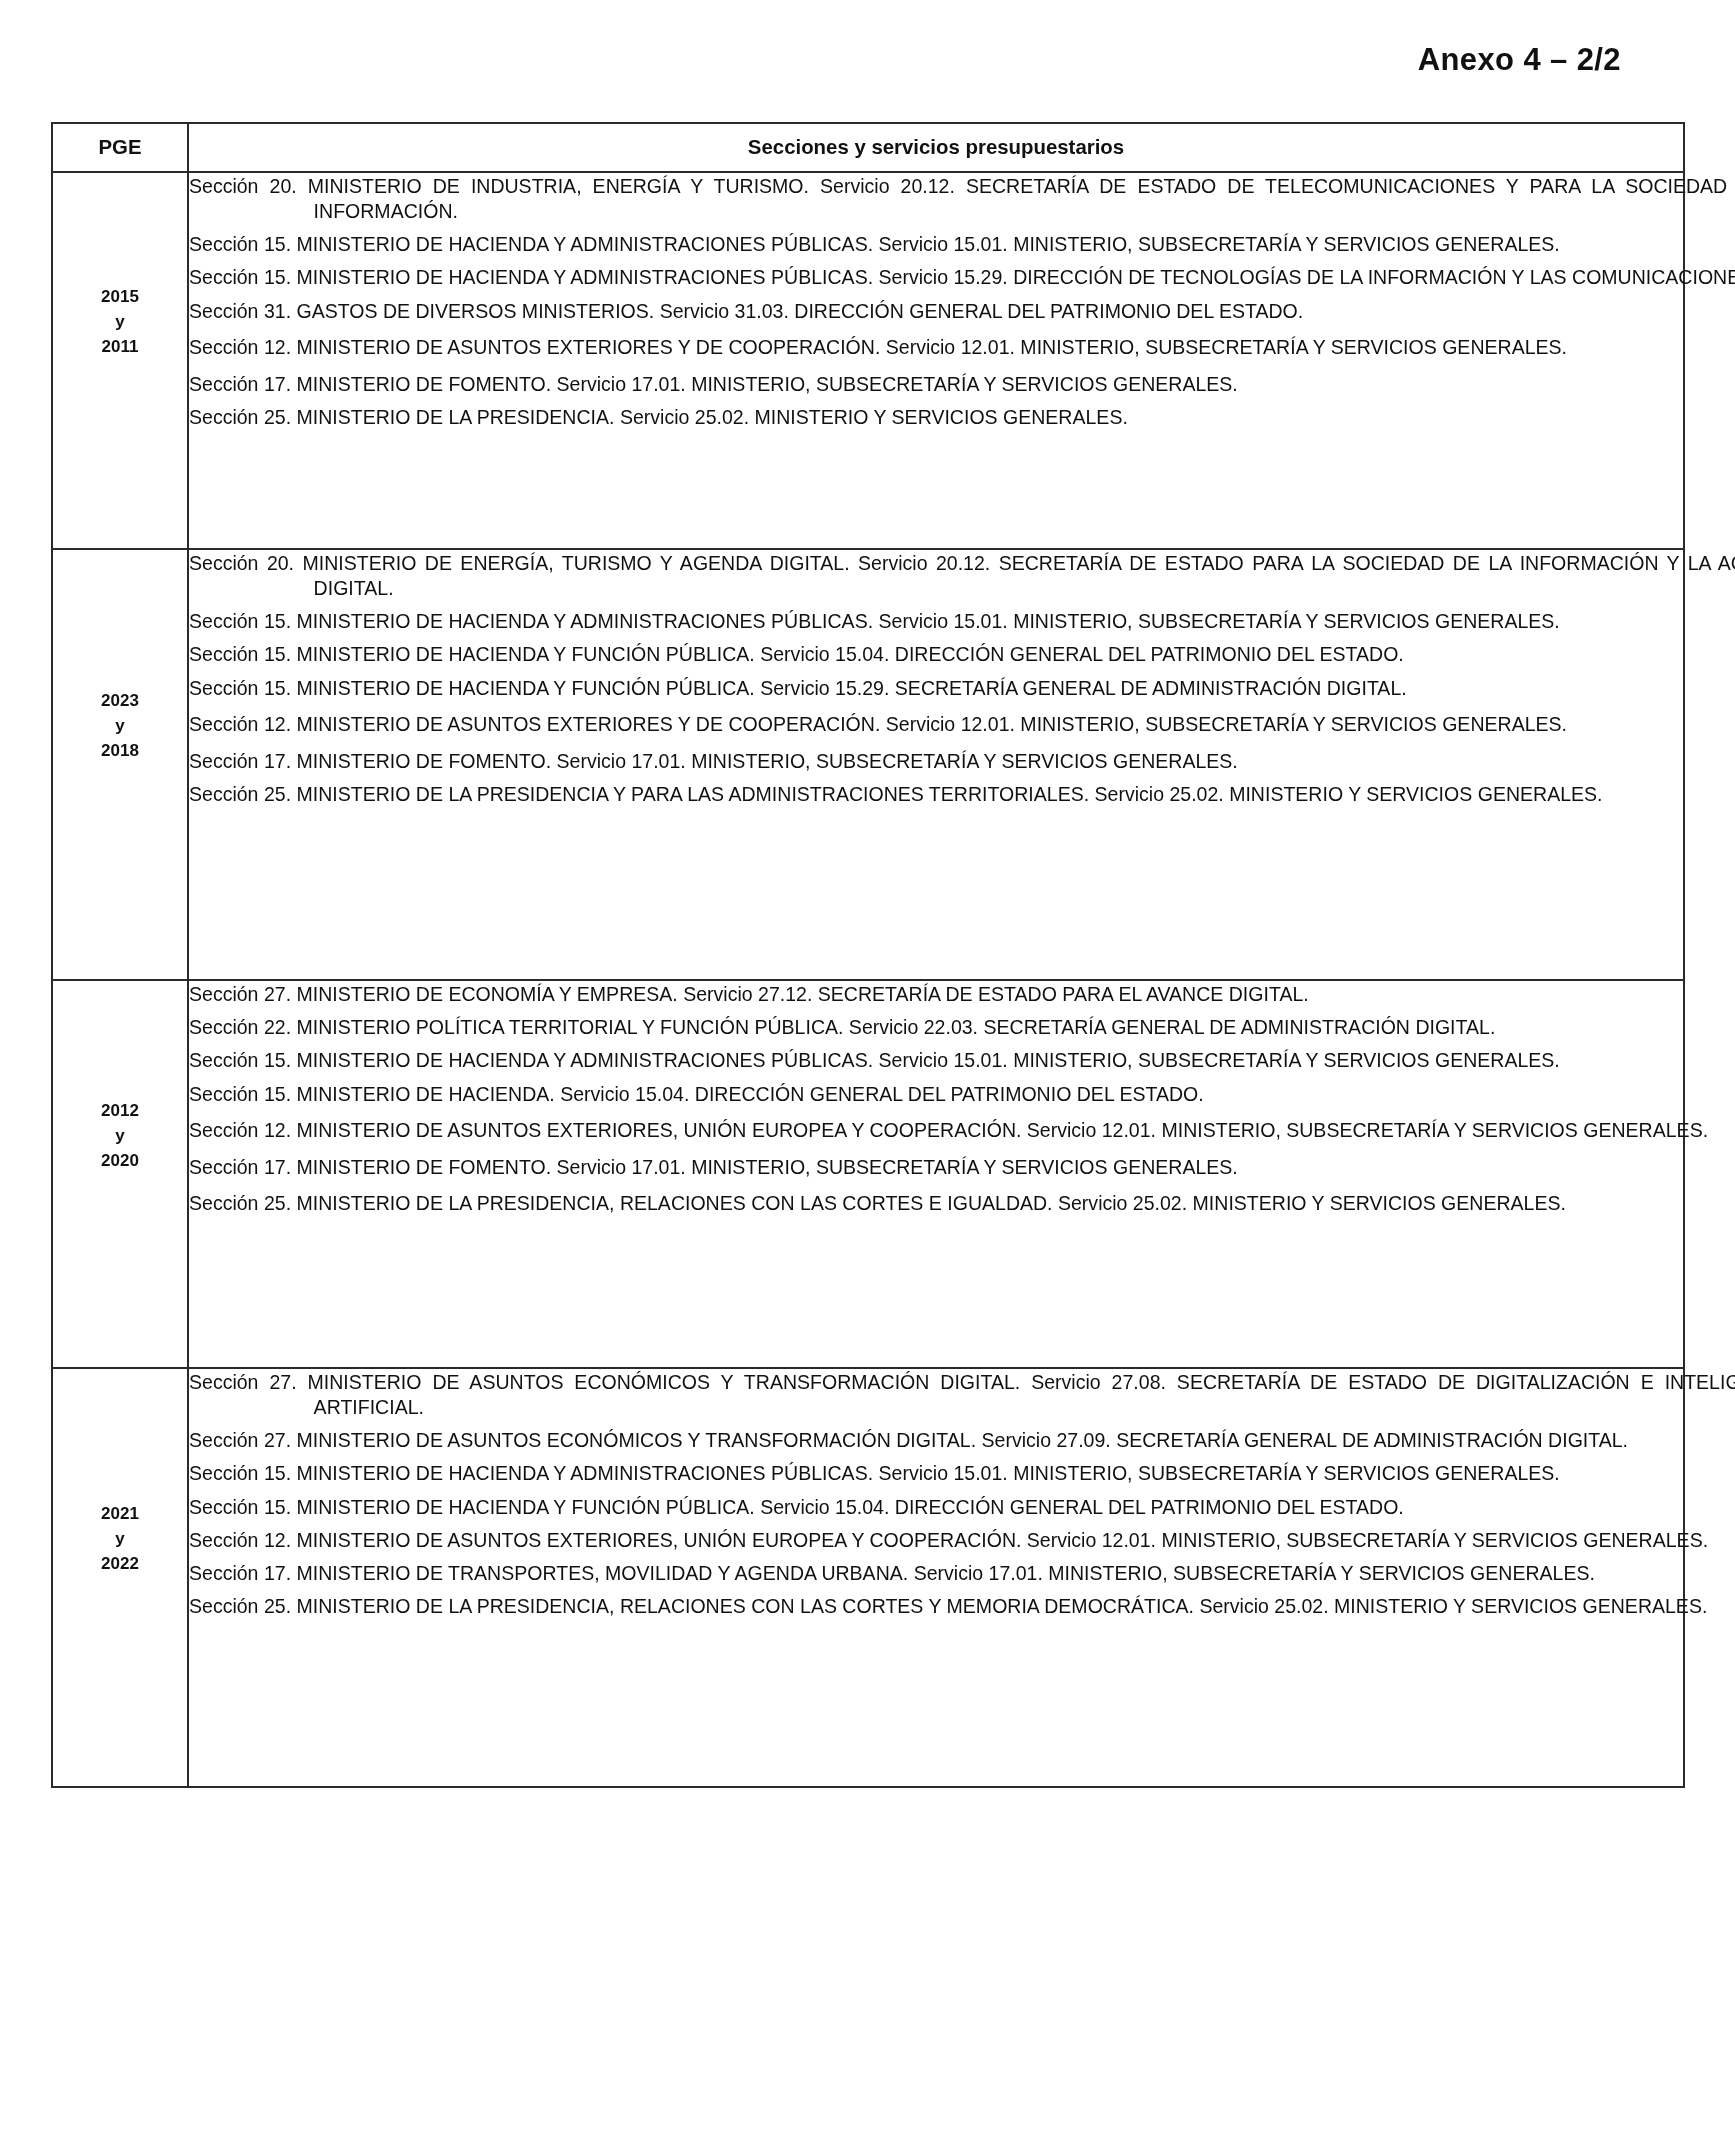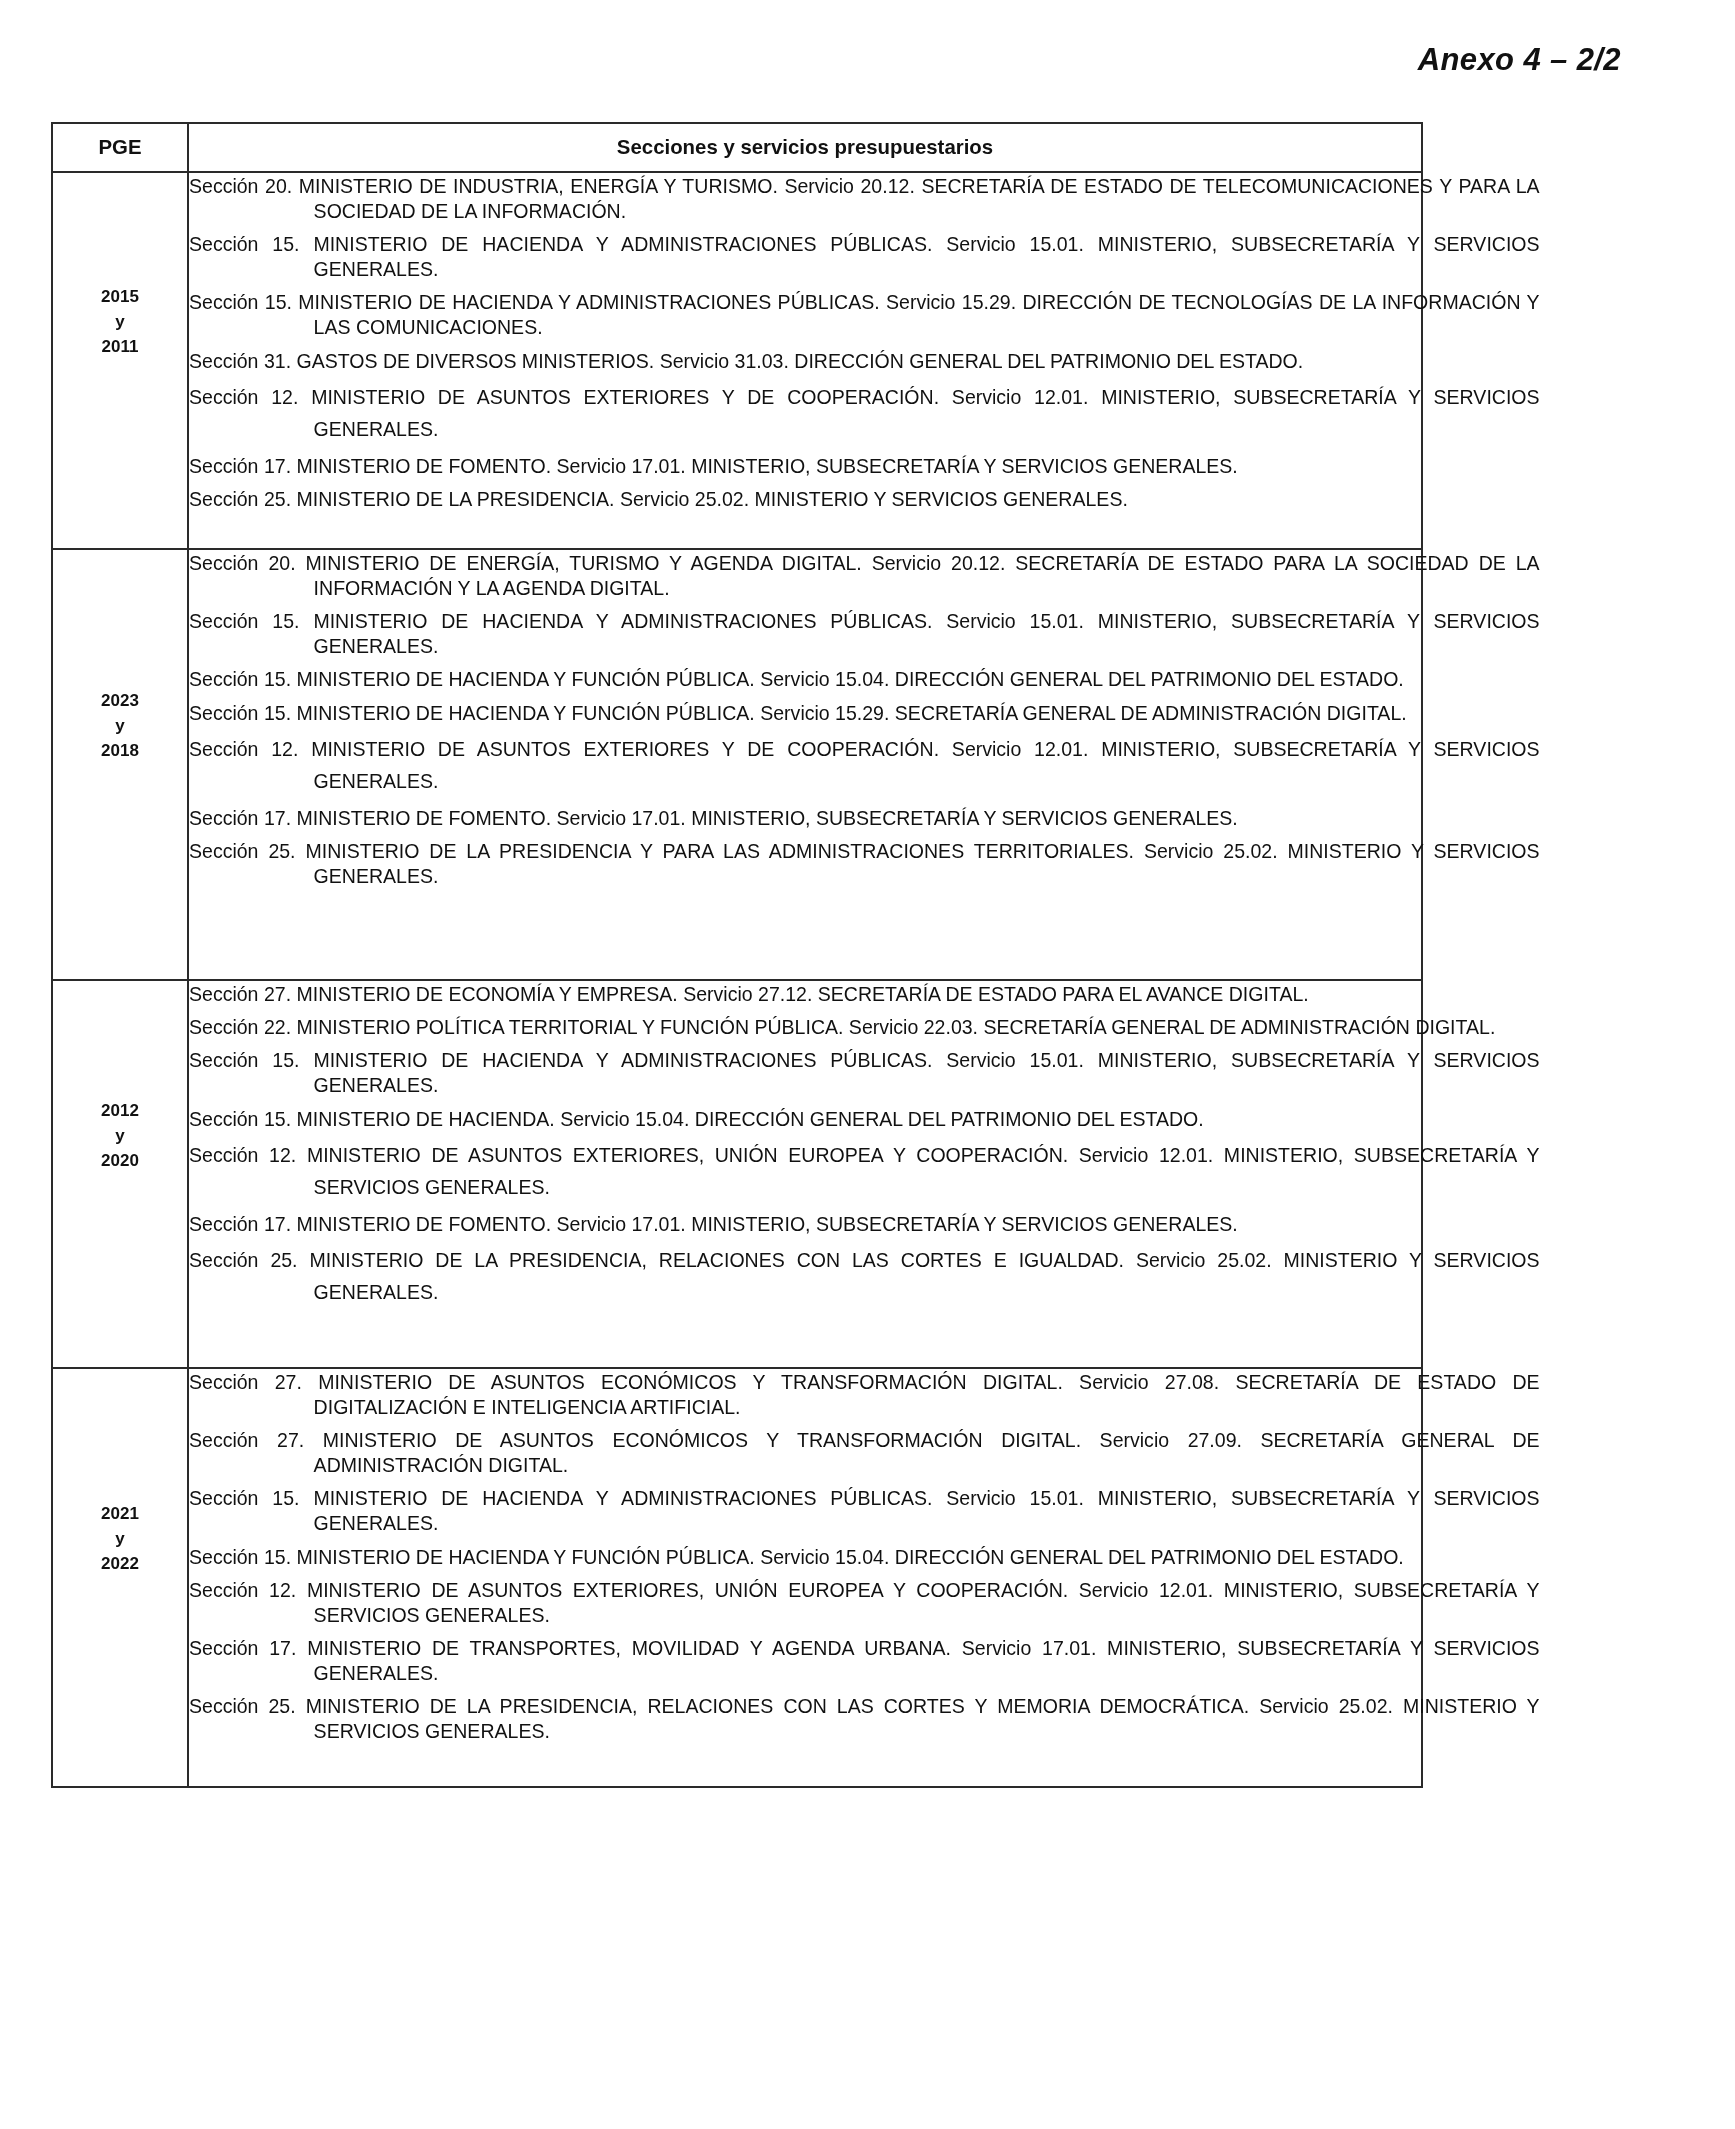--- a/index.html
+++ b/index.html
@@ -2,24 +2,24 @@
 <html style="font-size:13px"><head>
 <meta charset="utf-8">
 <style>
   html, body { margin: 0; padding: 0; background: #ffffff; }
   body {
     width: 1735px; height: 2129px; position: relative; overflow: hidden;
     font-family: "Liberation Sans", sans-serif; color: #111;
   }
   .annex-title {
     position: absolute; top: 42px; right: 114px;
-    font-size: 31px; font-weight: bold; letter-spacing: 0.4px; font-style: italic;
+    font-size: 31px; font-weight: bold; letter-spacing: 0.4px;
   }
   table.main {
-    position: absolute; left: 51px; top: 122px; width: 1372px;
+    position: absolute; left: 51px; top: 122px; width: 1634px;
     border-collapse: collapse;
   }
   table.main td, table.main th {
     border: 2px solid #2a2a2a; vertical-align: top; padding: 0;
   }
   th { font-weight: bold; font-size: 20.4px; height: 47px; vertical-align: middle !important; }
   th.col-pge { width: 134px; }
   td.pge {
     text-align: center; font-weight: bold; font-size: 17px; line-height: 25px;
     vertical-align: middle !important;

